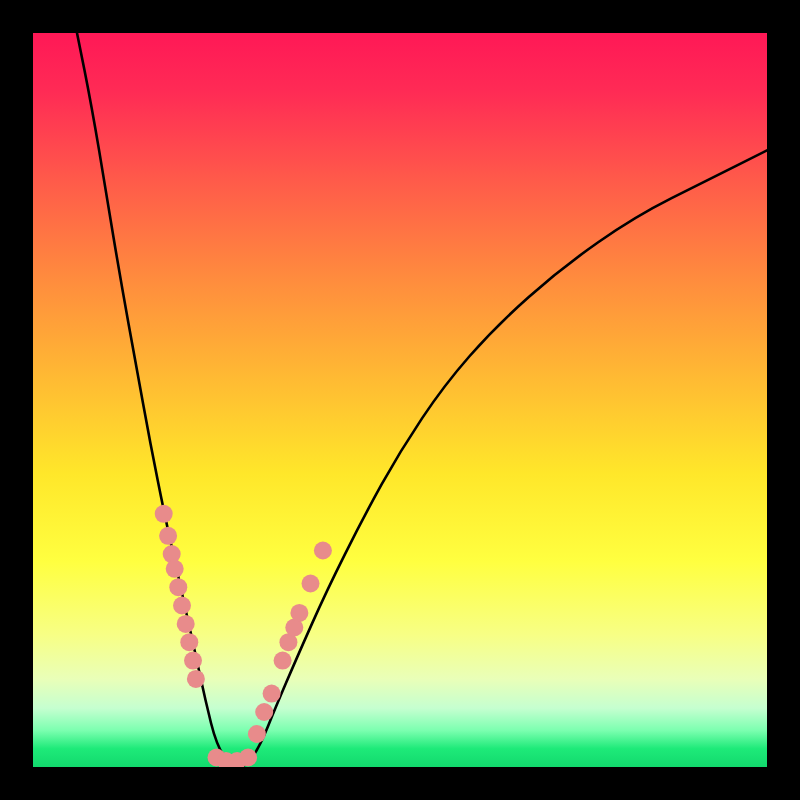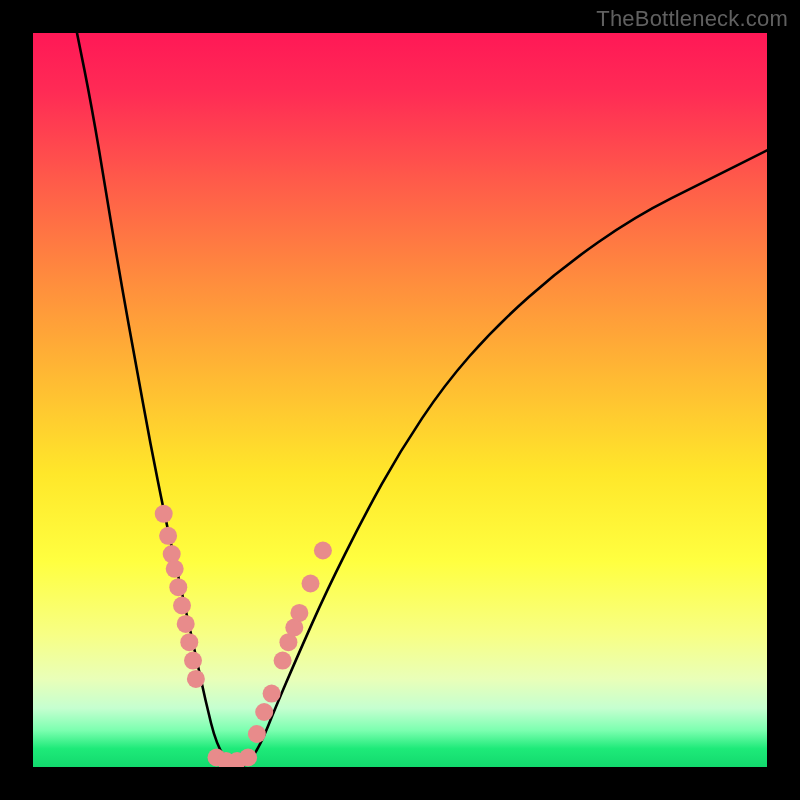--- a/index.html
+++ b/index.html
@@ -60,21 +60,20 @@
   svg.curve {
     position: absolute;
     inset: 0;
   }
 </style>
 </head>
 <body>
 
 <div class="frame">
 
-  <div class="watermark">TheBottleneck.com</div>
 
   <div class="plot">
     <div class="gradient"></div>
 
     <svg class="curve" viewBox="0 0 734 734" preserveAspectRatio="none">
       <path id="curve-path" fill="none" stroke="#000" stroke-width="2.6" stroke-linecap="round" stroke-linejoin="round" d="M 44.0 0.0 Q 44.0 0.0 51.4 36.7 Q 58.7 73.4 66.1 117.4 Q 73.4 161.5 80.7 205.5 Q 88.1 249.6 95.4 289.9 Q 102.8 330.3 110.1 370.7 Q 117.4 411.0 124.8 447.7 Q 132.1 484.4 139.5 517.5 Q 146.8 550.5 154.1 583.5 Q 161.5 616.6 167.0 642.3 Q 172.5 667.9 178.0 690.0 Q 183.5 712.0 190.8 723.0 Q 198.2 734.0 205.5 734.0 Q 212.9 734.0 220.2 723.0 Q 227.5 712.0 234.9 693.6 Q 242.2 675.3 253.2 649.6 Q 264.2 623.9 278.9 590.9 Q 293.6 557.8 312.0 521.1 Q 330.3 484.4 348.6 451.4 Q 367.0 418.4 389.0 385.4 Q 411.0 352.3 436.7 323.0 Q 462.4 293.6 495.5 264.2 Q 528.5 234.9 565.2 209.2 Q 601.9 183.5 638.6 165.1 Q 675.3 146.8 704.6 132.1 T 734.0 117.4"></path>
       <g id="dots-left">
           <circle cx="130.7" cy="480.8" r="9" fill="#e88b8b"></circle>
           <circle cx="135.1" cy="502.8" r="9" fill="#e88b8b"></circle>
           <circle cx="138.7" cy="521.1" r="9" fill="#e88b8b"></circle>

